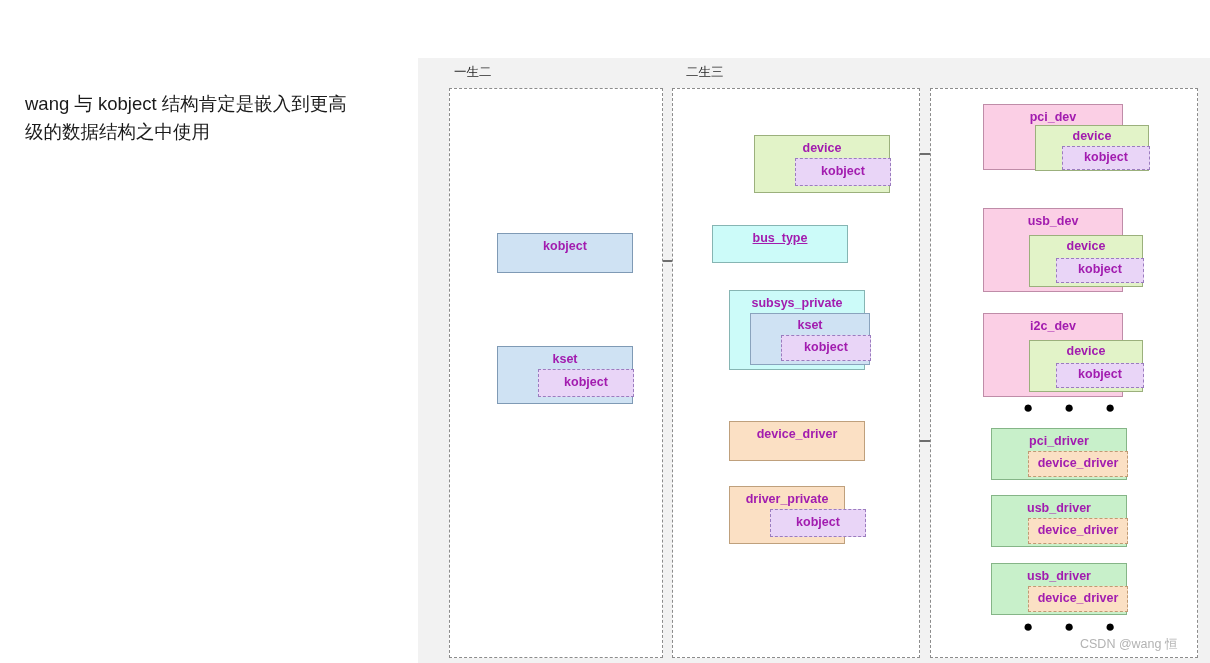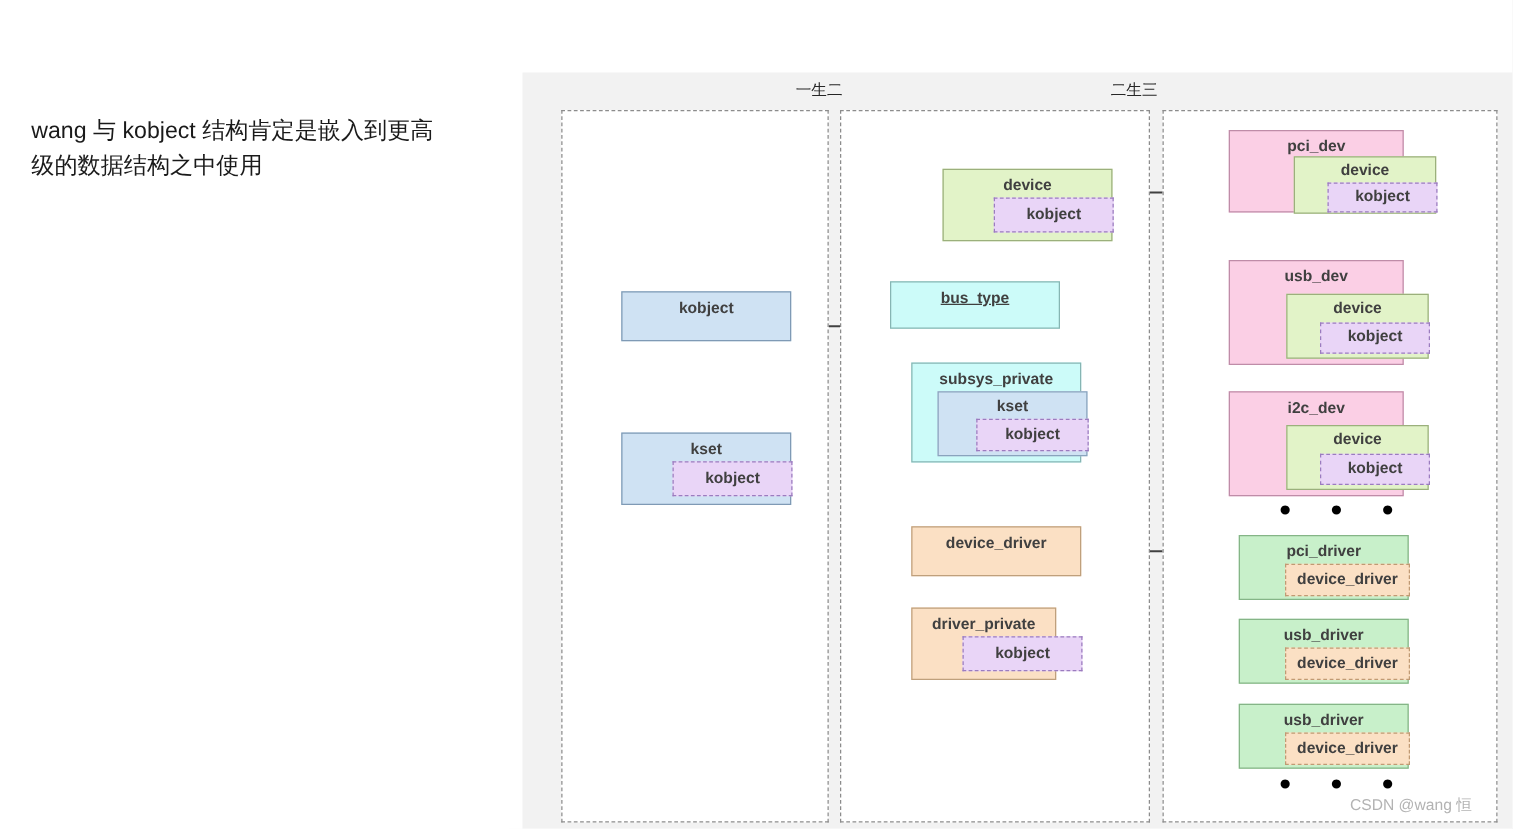--- a/index.html
+++ b/index.html
@@ -49,38 +49,38 @@
   #svg-layer {
     position: absolute;
     left: 0; top: 0;
     width: 792px; height: 605px;
   }
 
   .col-header {
     position: absolute;
     font-size: 12.5px;
     color: #262626;
-    text-align: right;
+    text-align: left;
     white-space: nowrap;
   }
 
   .panel {
     position: absolute;
     border: 1.3px dashed #8c8c8c;
     background: #ffffff;
     box-sizing: border-box;
   }
 
   .node {
     position: absolute;
     box-sizing: border-box;
     border: 1.2px solid #8c8c8c;
     text-align: center;
     font-size: 12.5px;
-    color: #404040;
+    color: #a21caf;
     font-weight: bold;
     padding-top: 5px;
   }
   .node.inner {
     border-style: dashed;
     font-weight: bold;
   }
 
   
   .c-blue     { background: #cfe2f3; border-color: #7f9ab5; }

